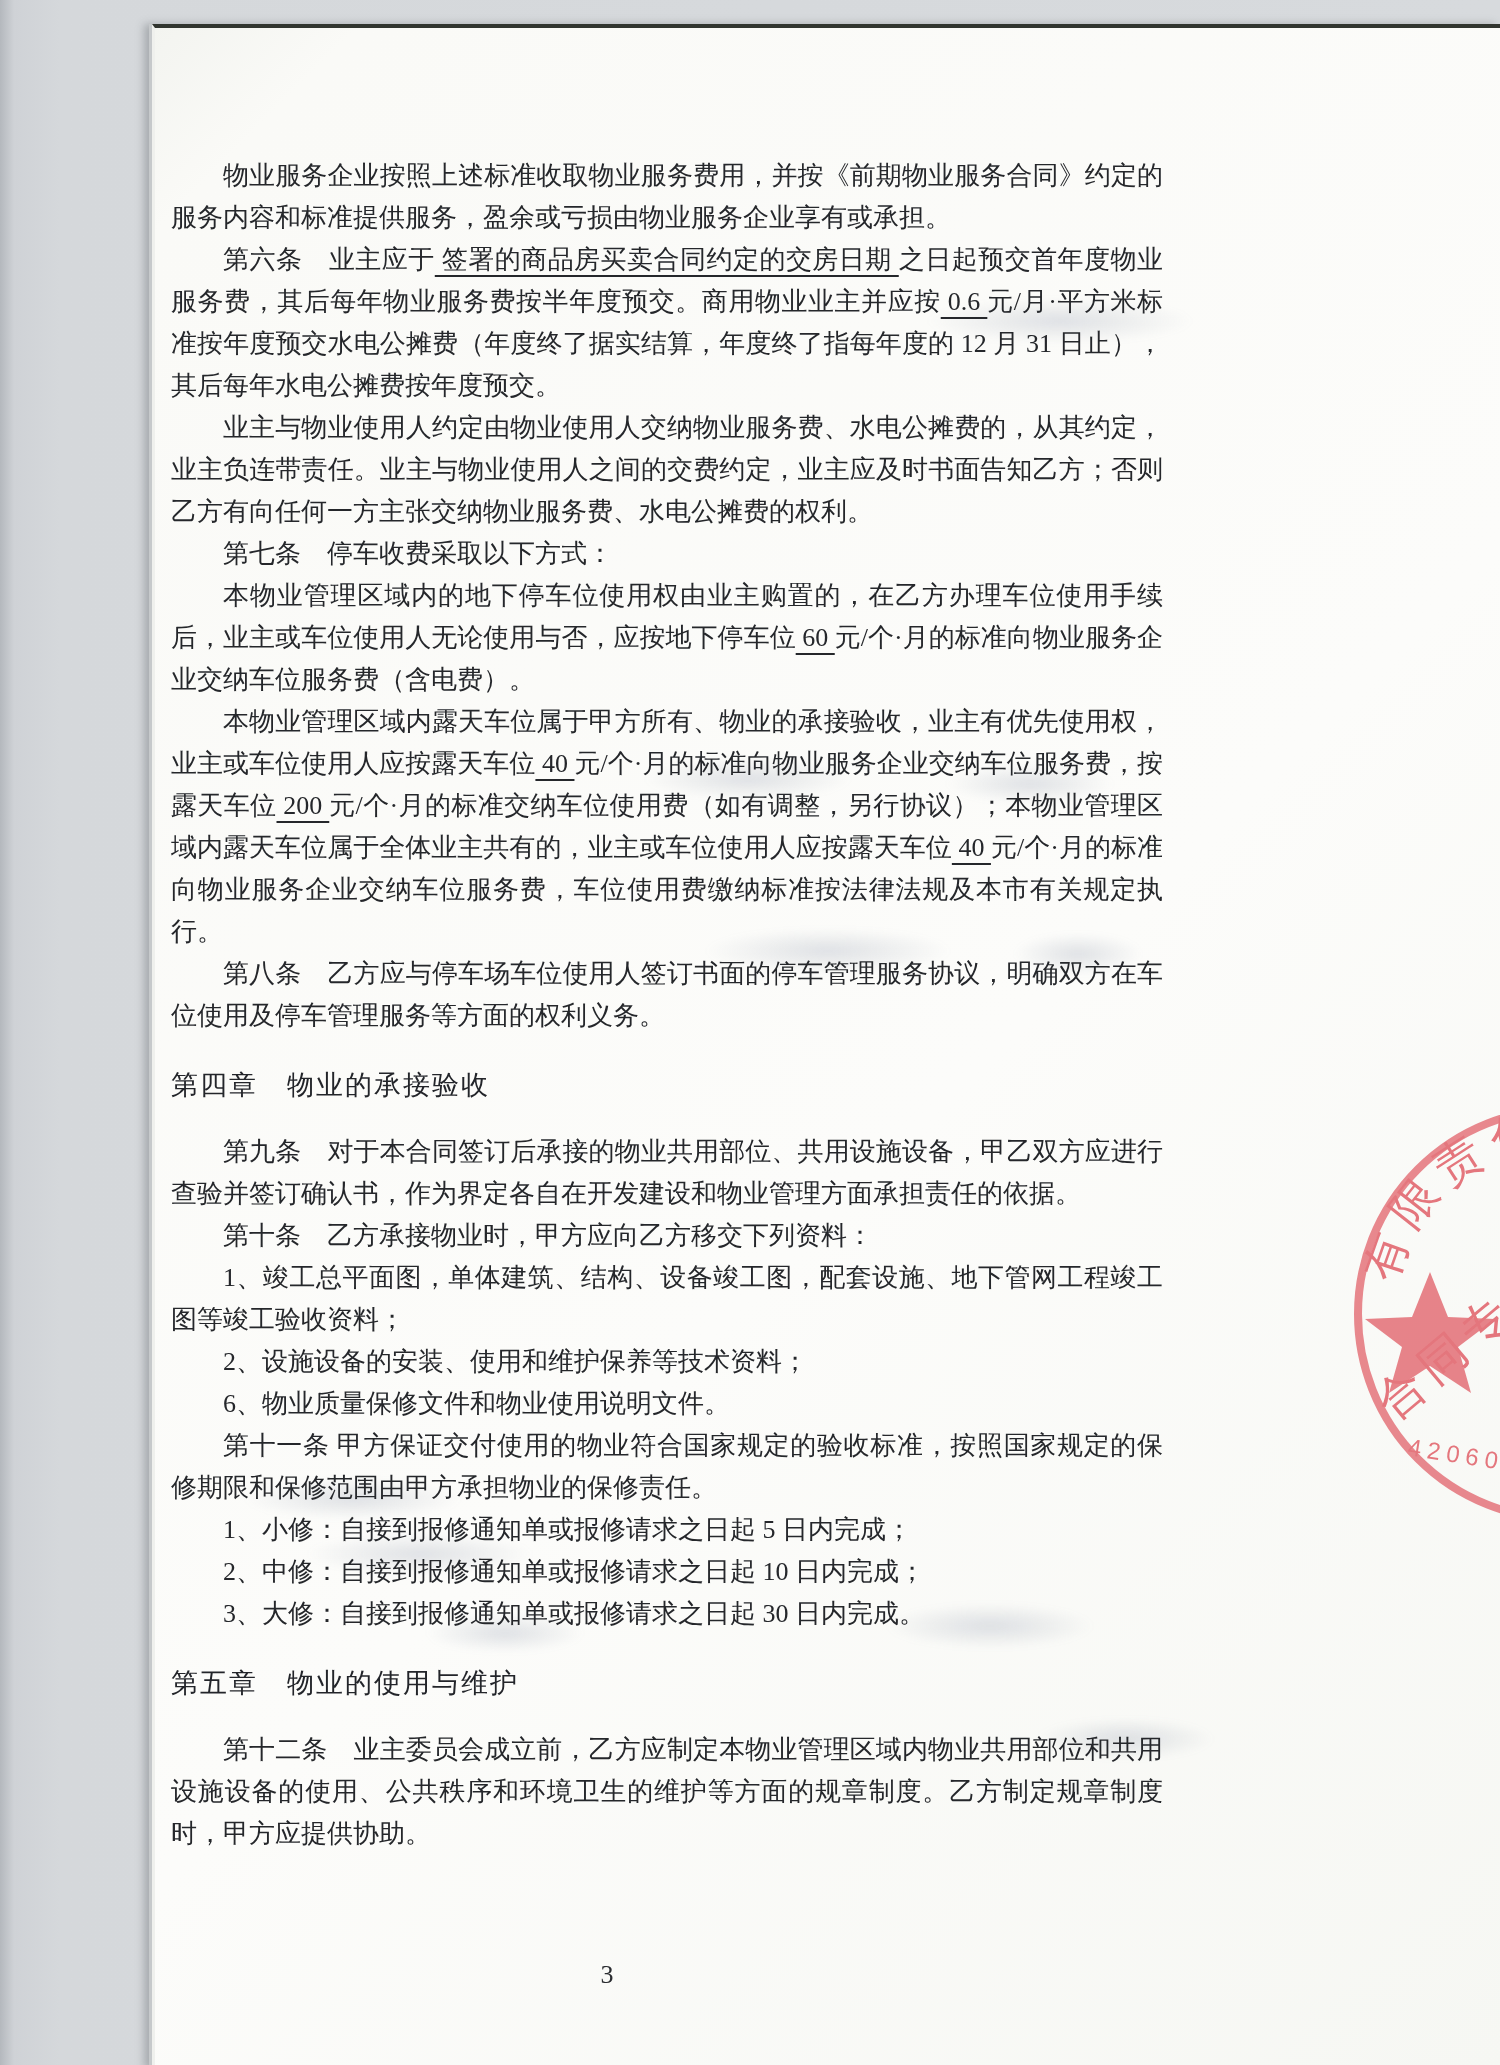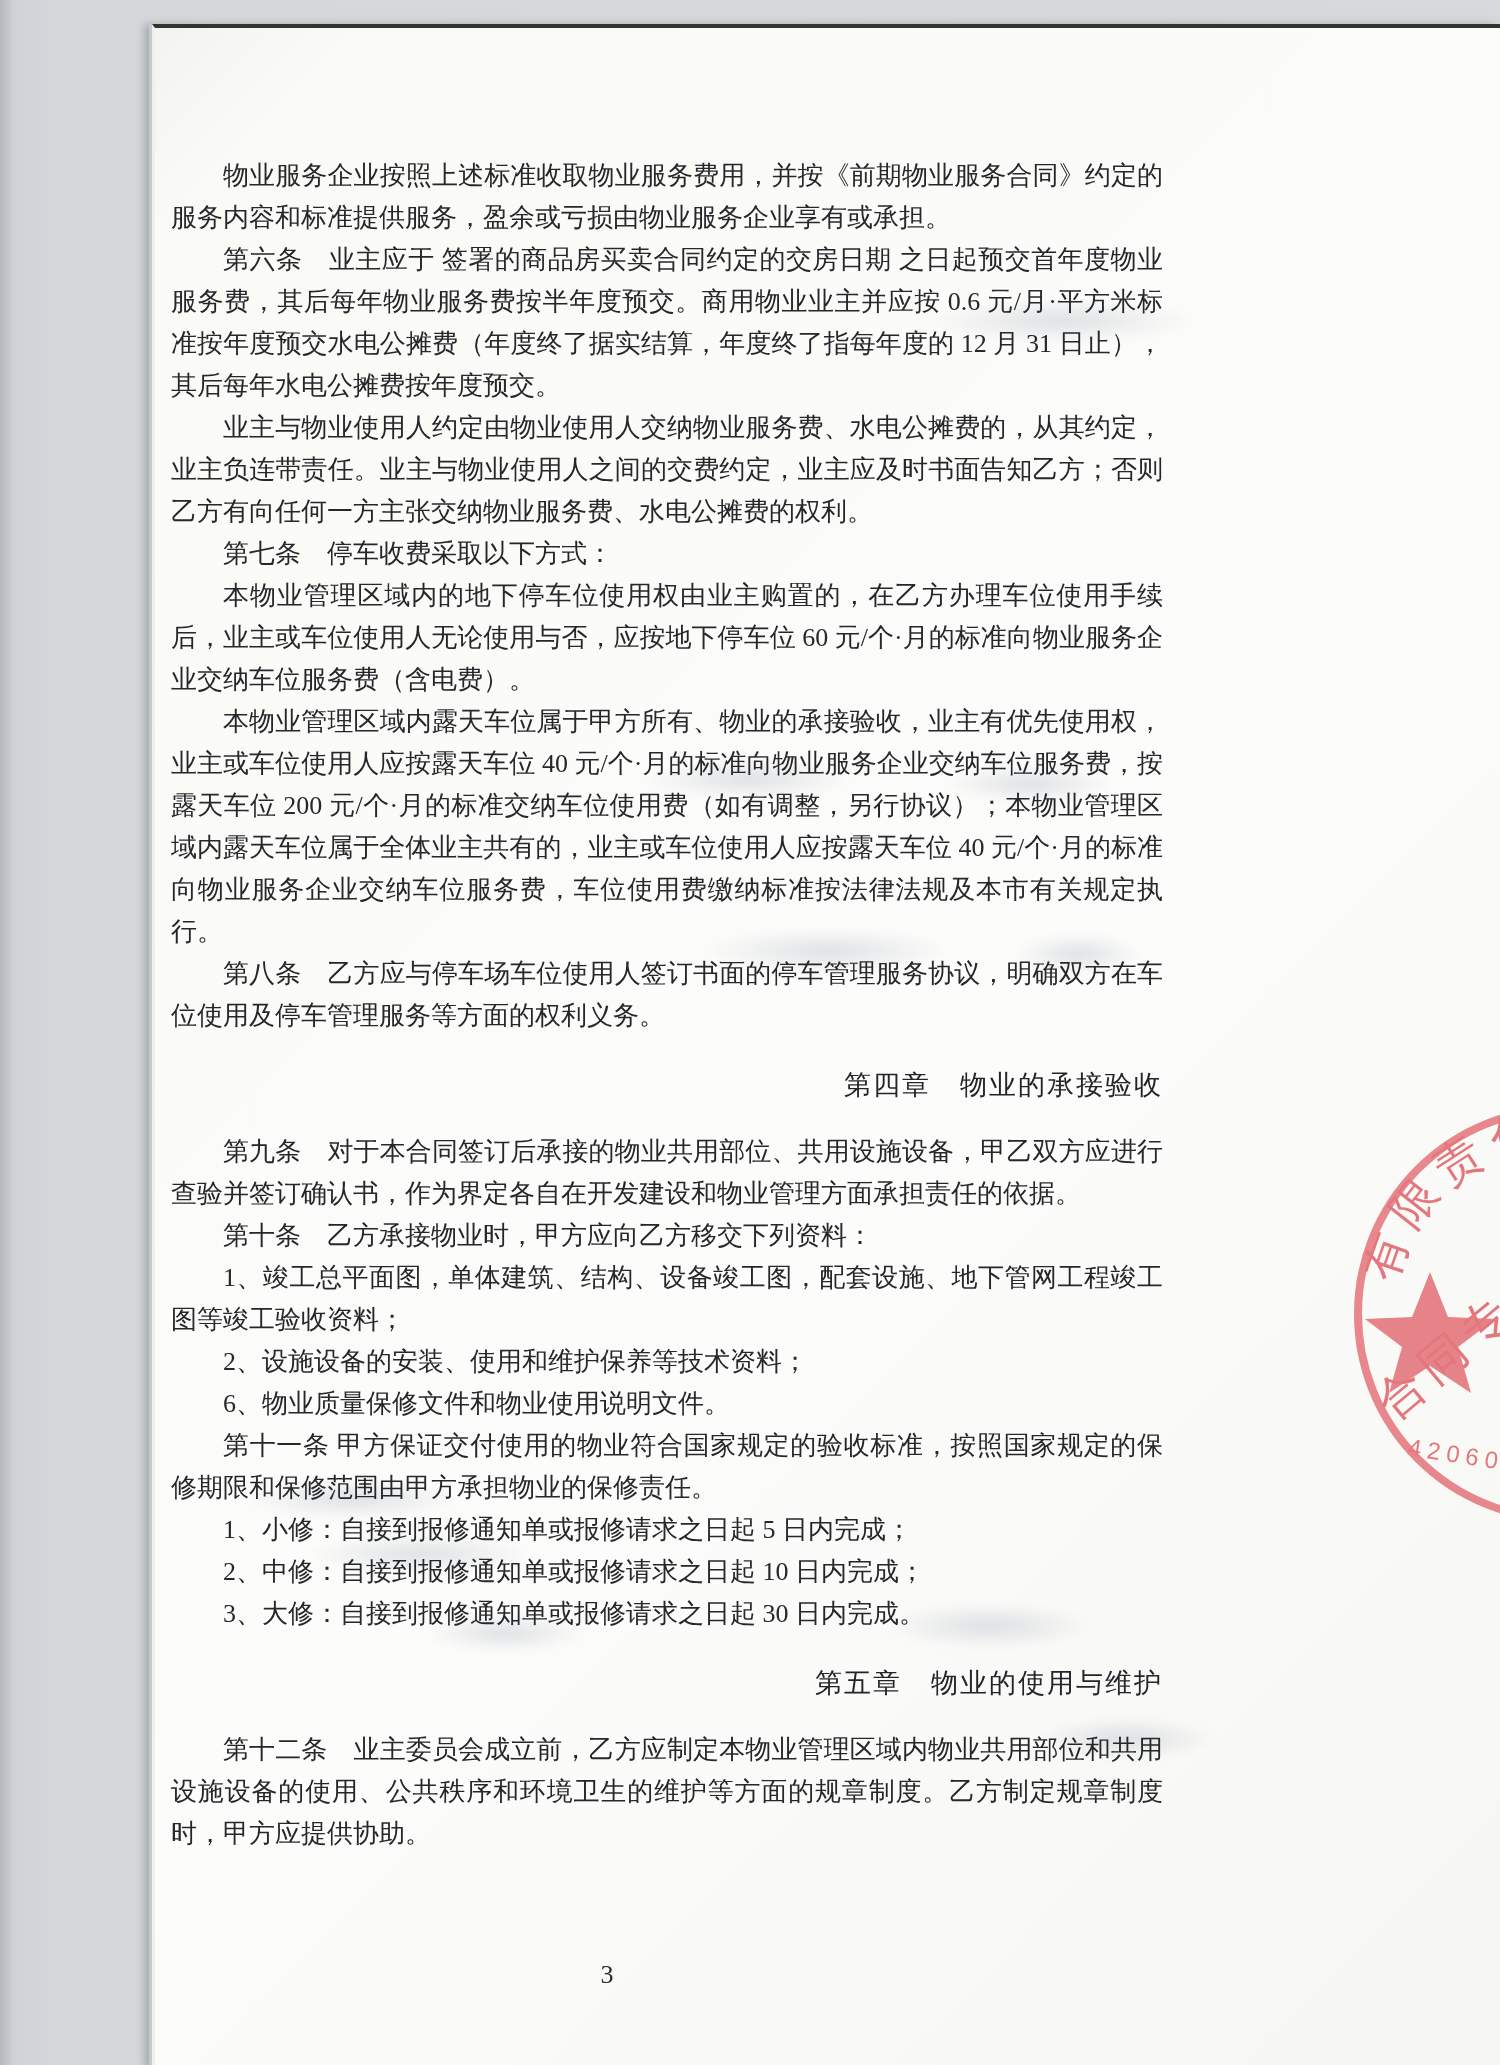--- a/index.html
+++ b/index.html
@@ -15,24 +15,25 @@
     border-left:3px solid #eff0ed;
     box-shadow:-3px 0 0 #c6c9cb, -8px 0 8px rgba(95,100,106,.38);
     overflow:hidden;
   }
   .content {
     position:absolute; left:16px; top:127px; width:992px;
     color:#25272b; font-size:26px; line-height:42px; text-align:justify;
   }
   p.par { margin:0; text-indent:2em; }
   .chapter {
-    text-align:right; text-indent:0; margin:27px 0 25px 0;
+    text-align:left; text-indent:0; margin:27px 0 25px 0;
     font-size:27px; letter-spacing:2px; color:#23252a;
   }
   .u {
+    text-decoration:underline;
     text-underline-offset:7px;
     text-decoration-thickness:2px;
   }
   .pagenum {
     position:absolute; left:392px; top:1932px; width:120px;
     text-align:center; font-size:26px; color:#2a2c30;
   }
   .stamp { position:absolute; left:1028px; top:1061px; width:520px; height:520px; opacity:.82; }
   .smudge {
     position:absolute; pointer-events:none;

